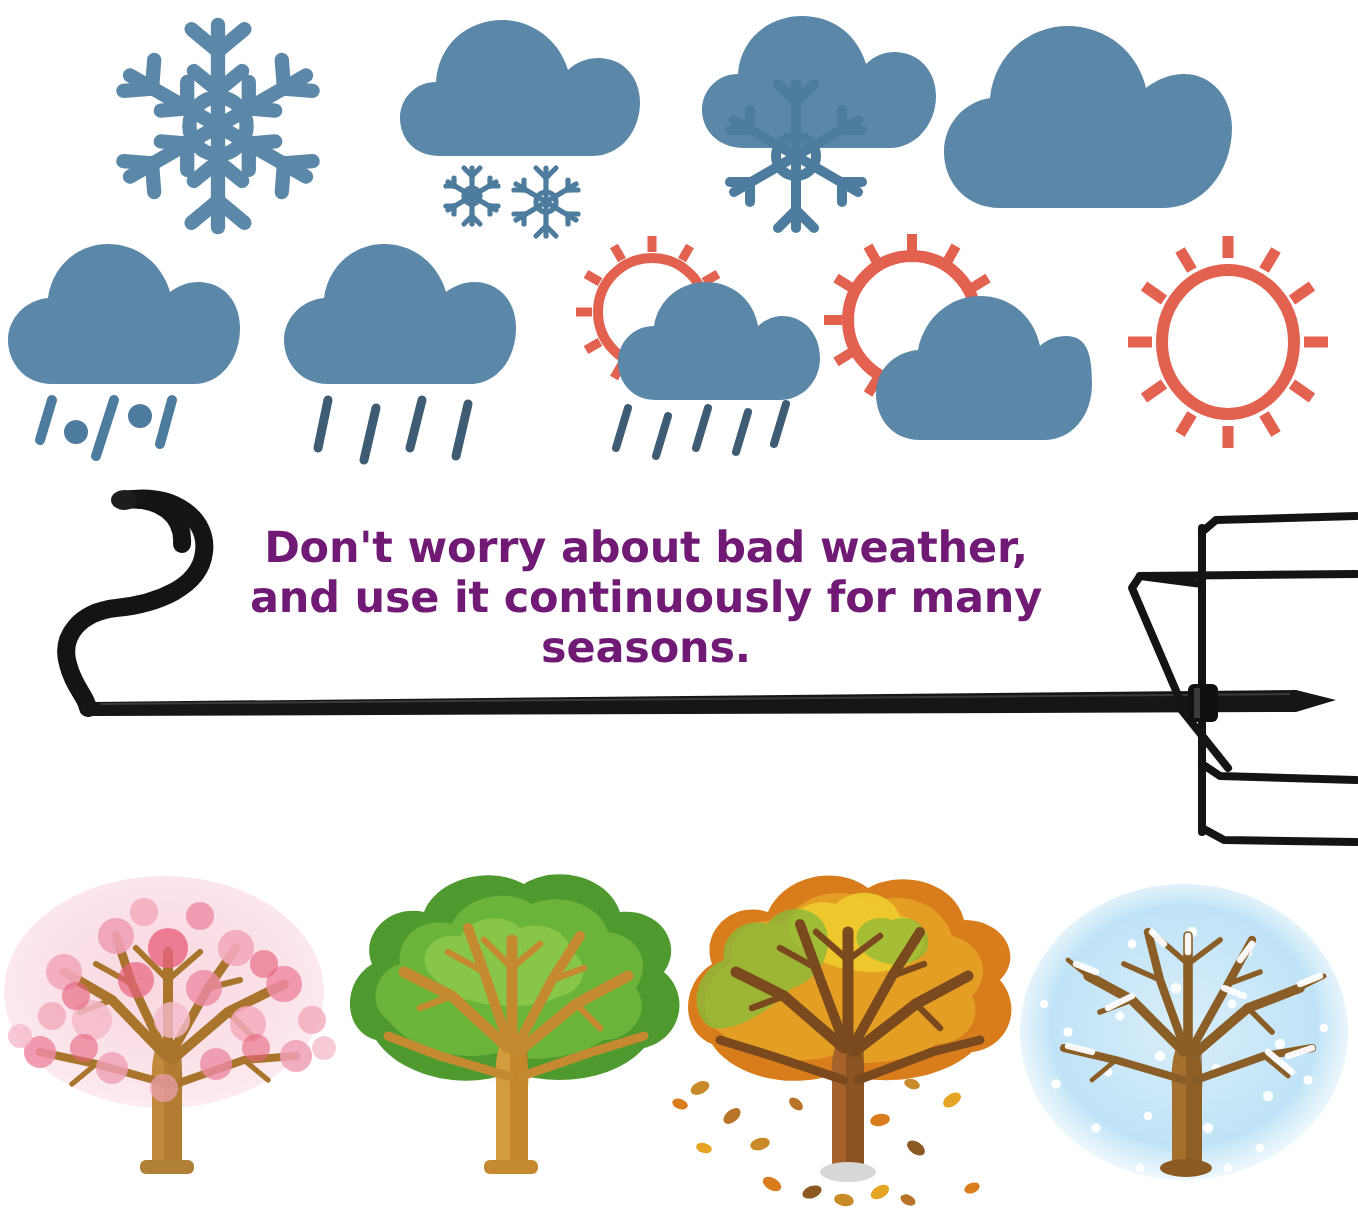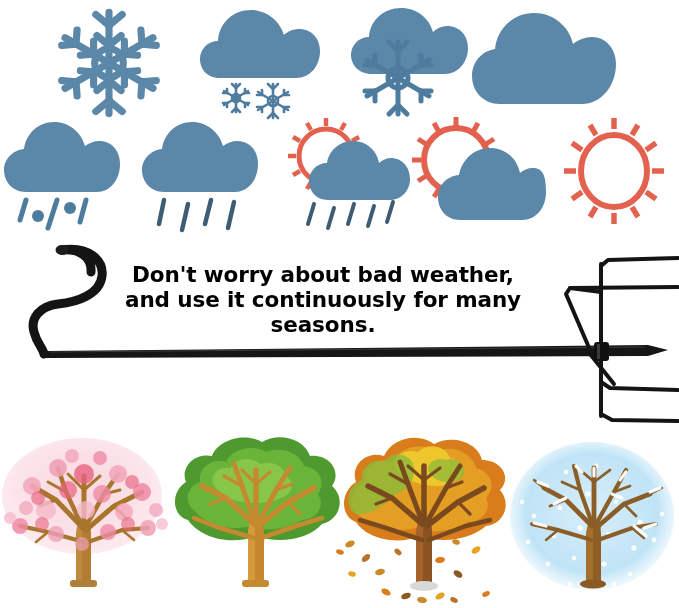--- a/index.html
+++ b/index.html
@@ -40,21 +40,21 @@
   .tagline {
     position: absolute;
     left: 78px; top: 30px;
     width: 490px;
     text-align: center;
     font-family: "DejaVu Sans", sans-serif;
     font-weight: 700;
     font-size: 21.5px;
     line-height: 25px;
     letter-spacing: -0.1px;
-    color: #000000;
+    color: #701a75;
     white-space: pre-line;
   }
 
   
   .seasons-band {
     position: absolute; left: 0; top: 424px;
     width: 679px; height: 184px;
   }
   .season-cell {
     position: absolute; top: 0;

